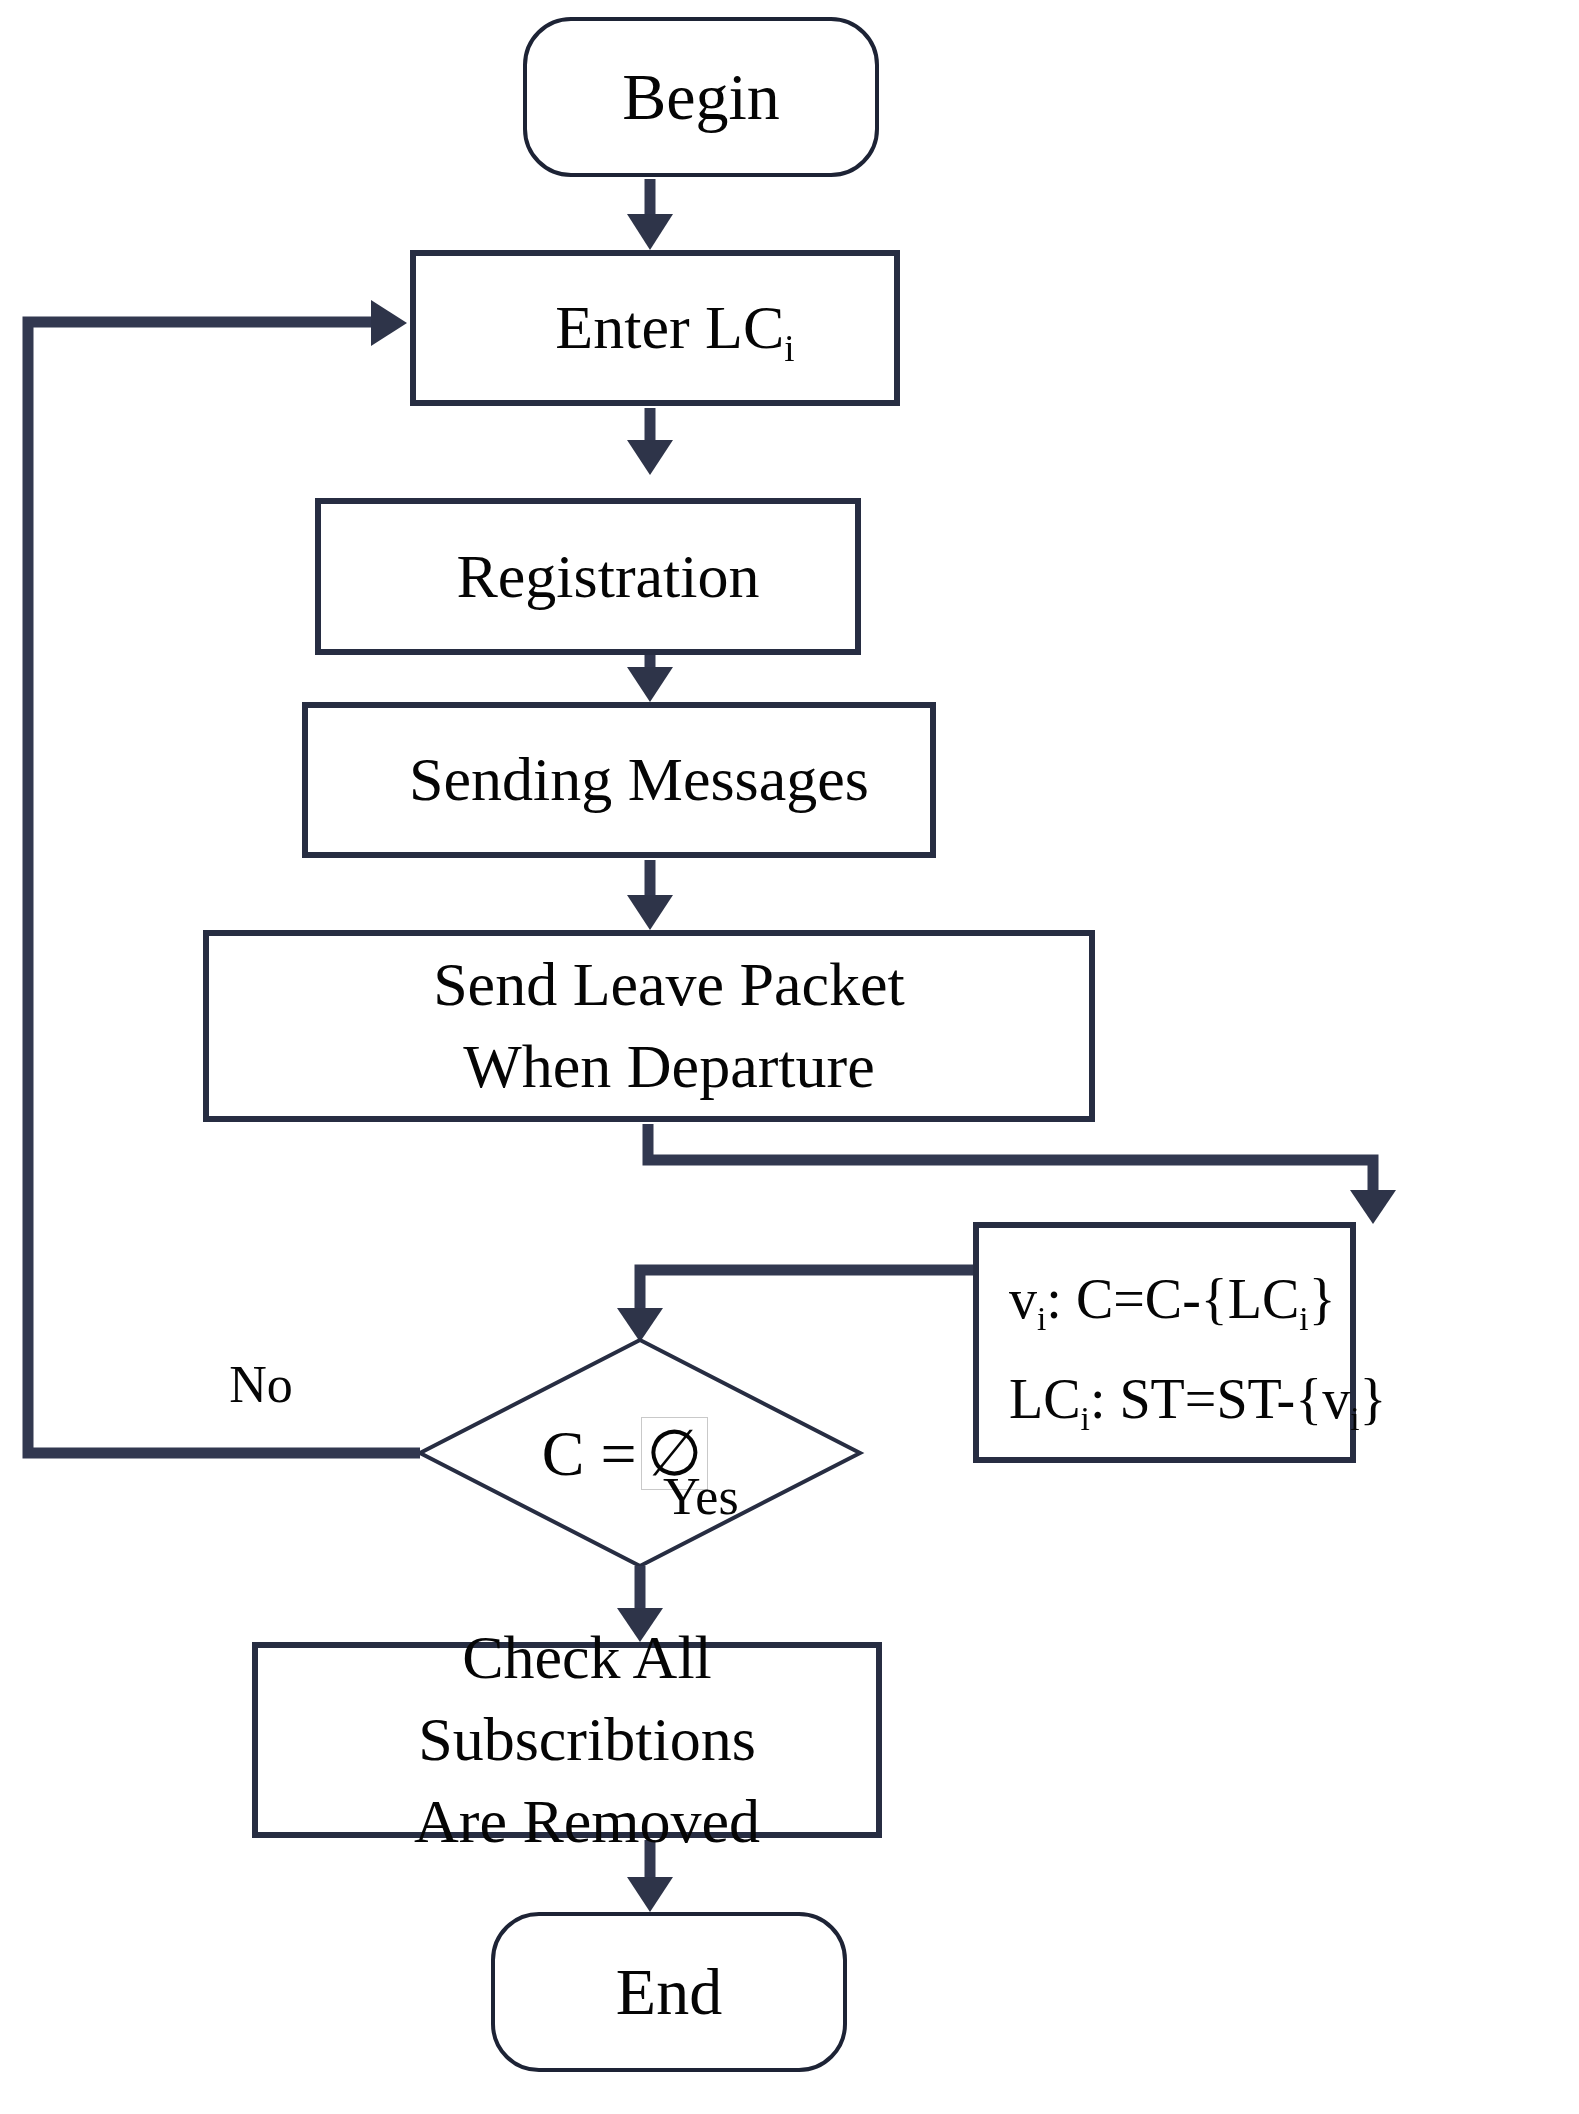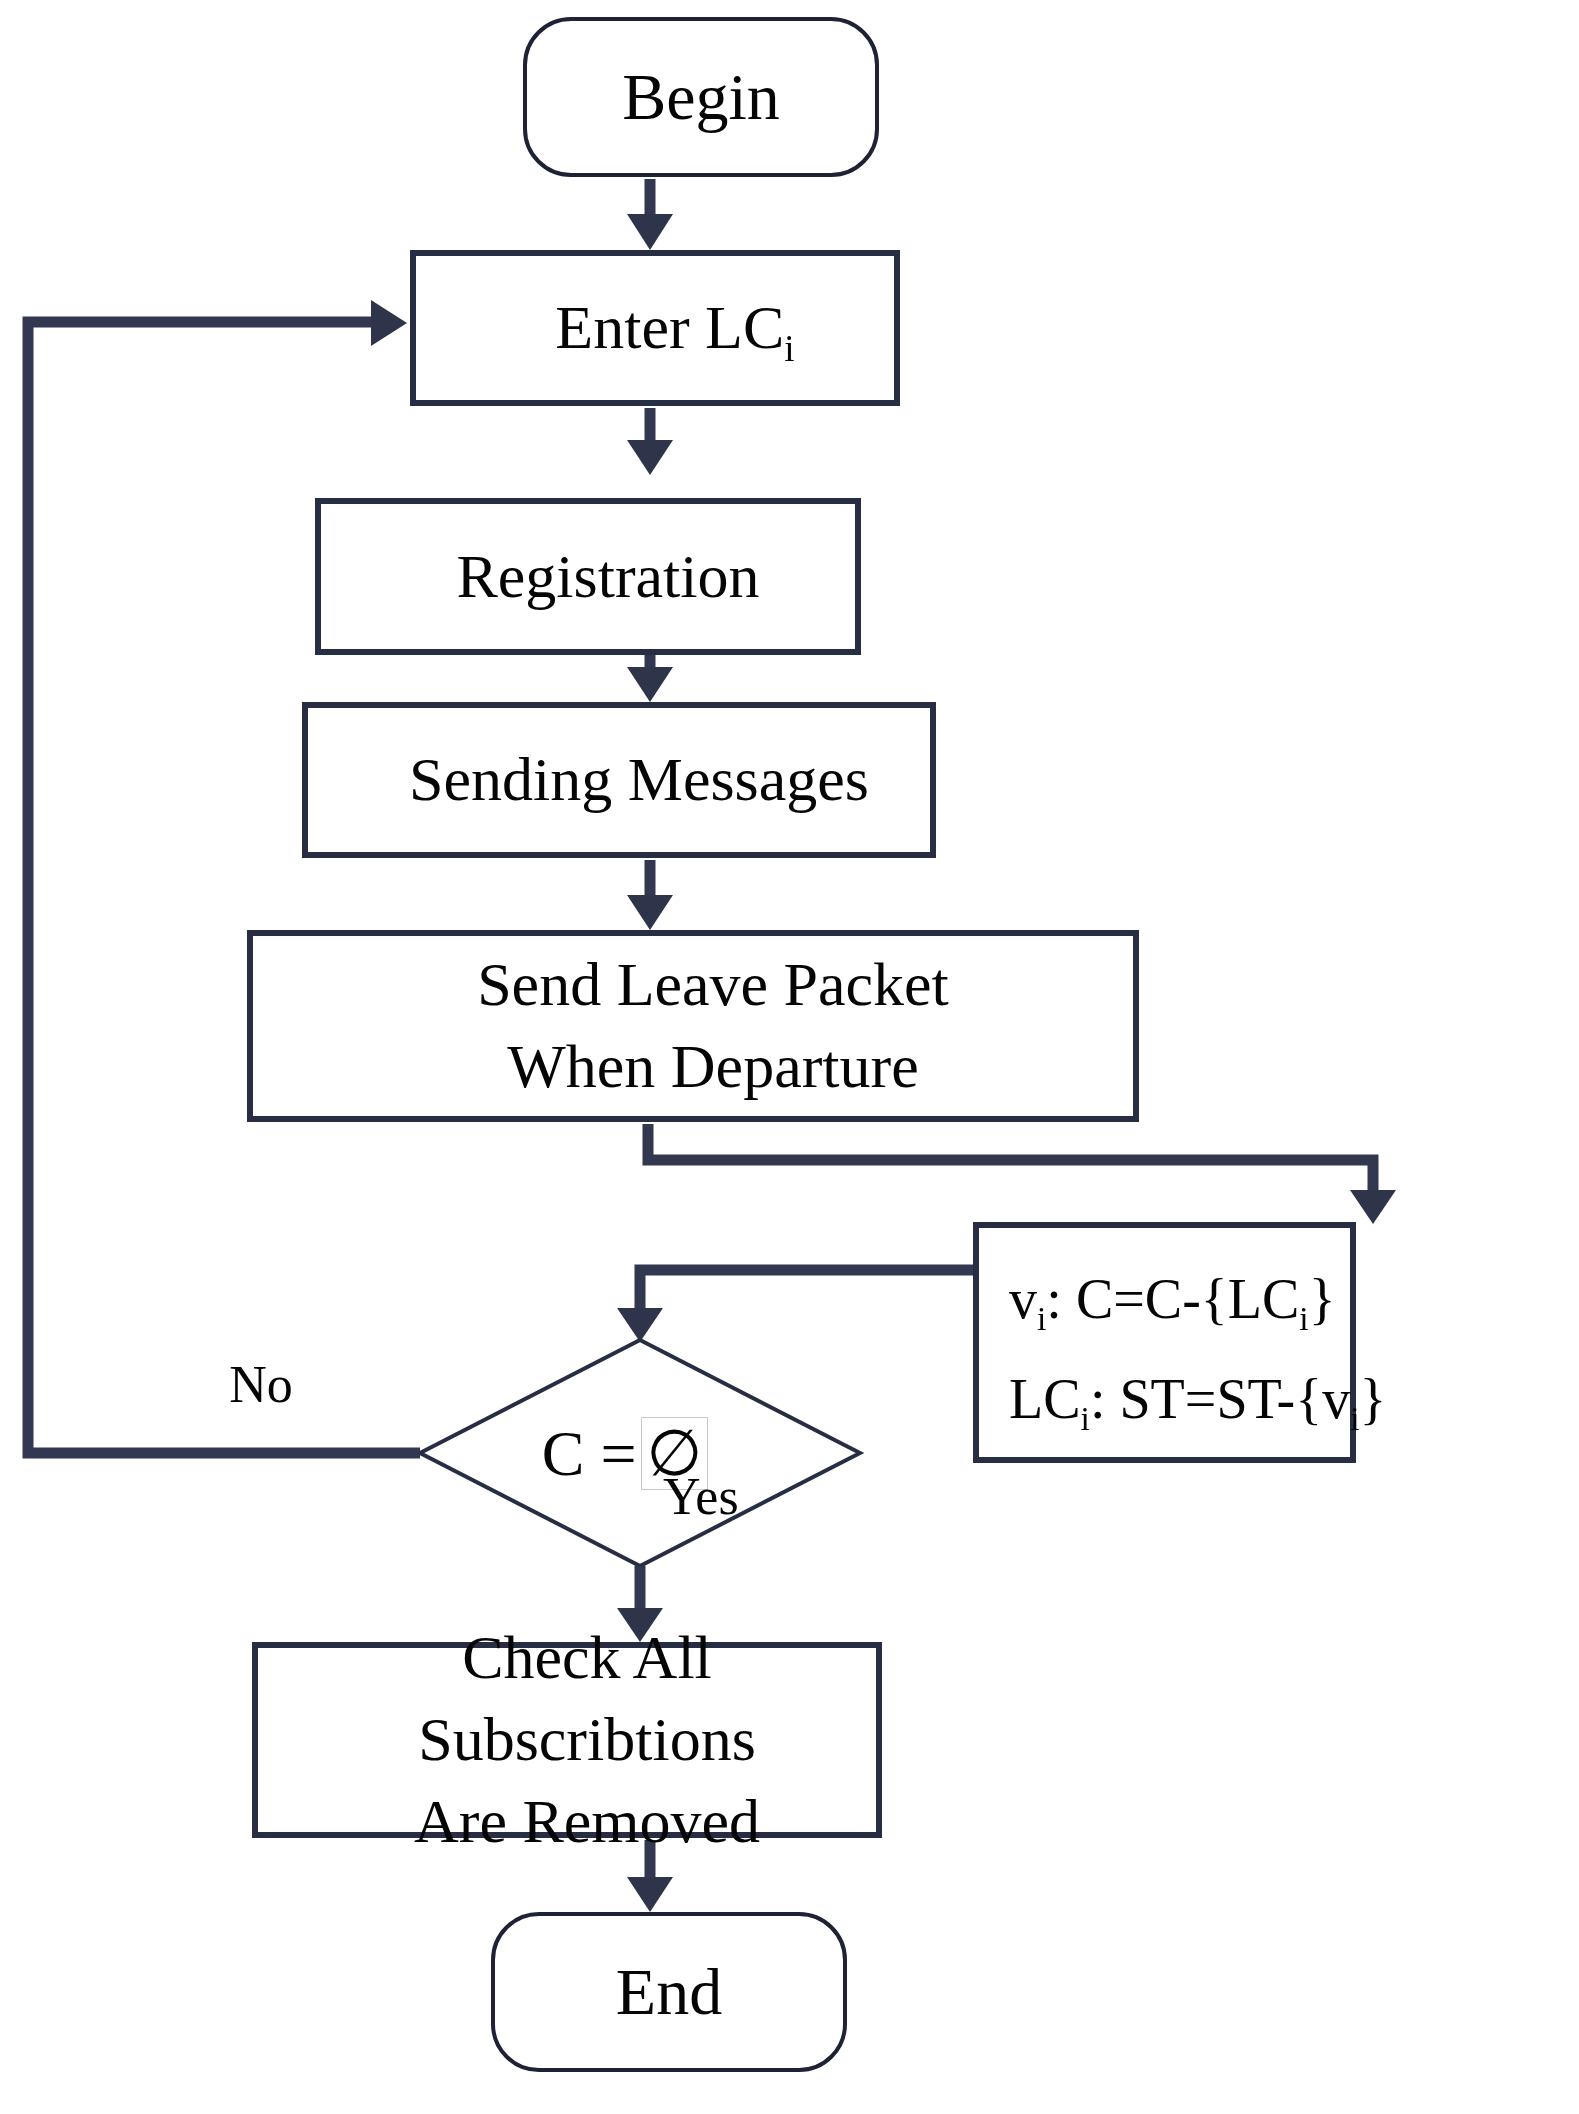--- a/index.html
+++ b/index.html
@@ -118,21 +118,21 @@
   </div>
 
   <div class="node process" style="left:315px;top:475px;width:546px;height:157px;margin-top:23px;">
     <span>Registration</span>
   </div>
 
   <div class="node process" style="left:302px;top:702px;width:634px;height:156px;">
     <span>Sending Messages</span>
   </div>
 
-  <div class="node process" style="left:203px;top:930px;width:892px;height:192px;margin-left:44px;">
+  <div class="node process" style="left:203px;top:930px;width:892px;height:192px;">
     <span>Send Leave Packet
 When Departure</span>
   </div>
 
   <div class="node process update-box" style="left:973px;top:1222px;width:383px;height:241px;">
     <span class="update-line"><span>v</span><sub>i</sub><span>: C=C-{LC</span><sub>i</sub><span>}</span></span>
     <span class="update-line"><span>LC</span><sub>i</sub><span>: ST=ST-{v</span><sub>i</sub><span>}</span></span>
   </div>
 
   <div class="diamond-label" style="left:475px;top:1405px;width:300px;height:96px;">

